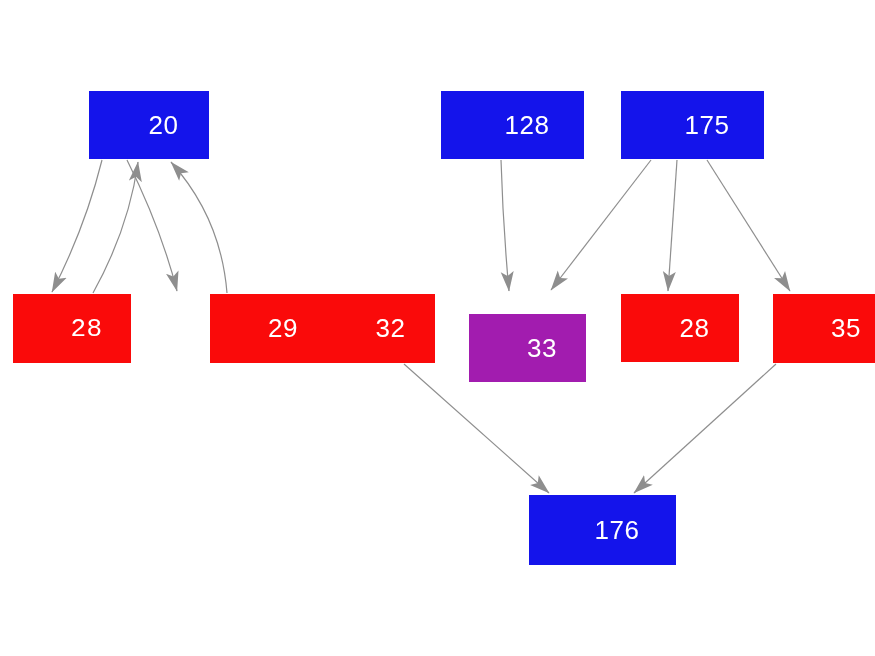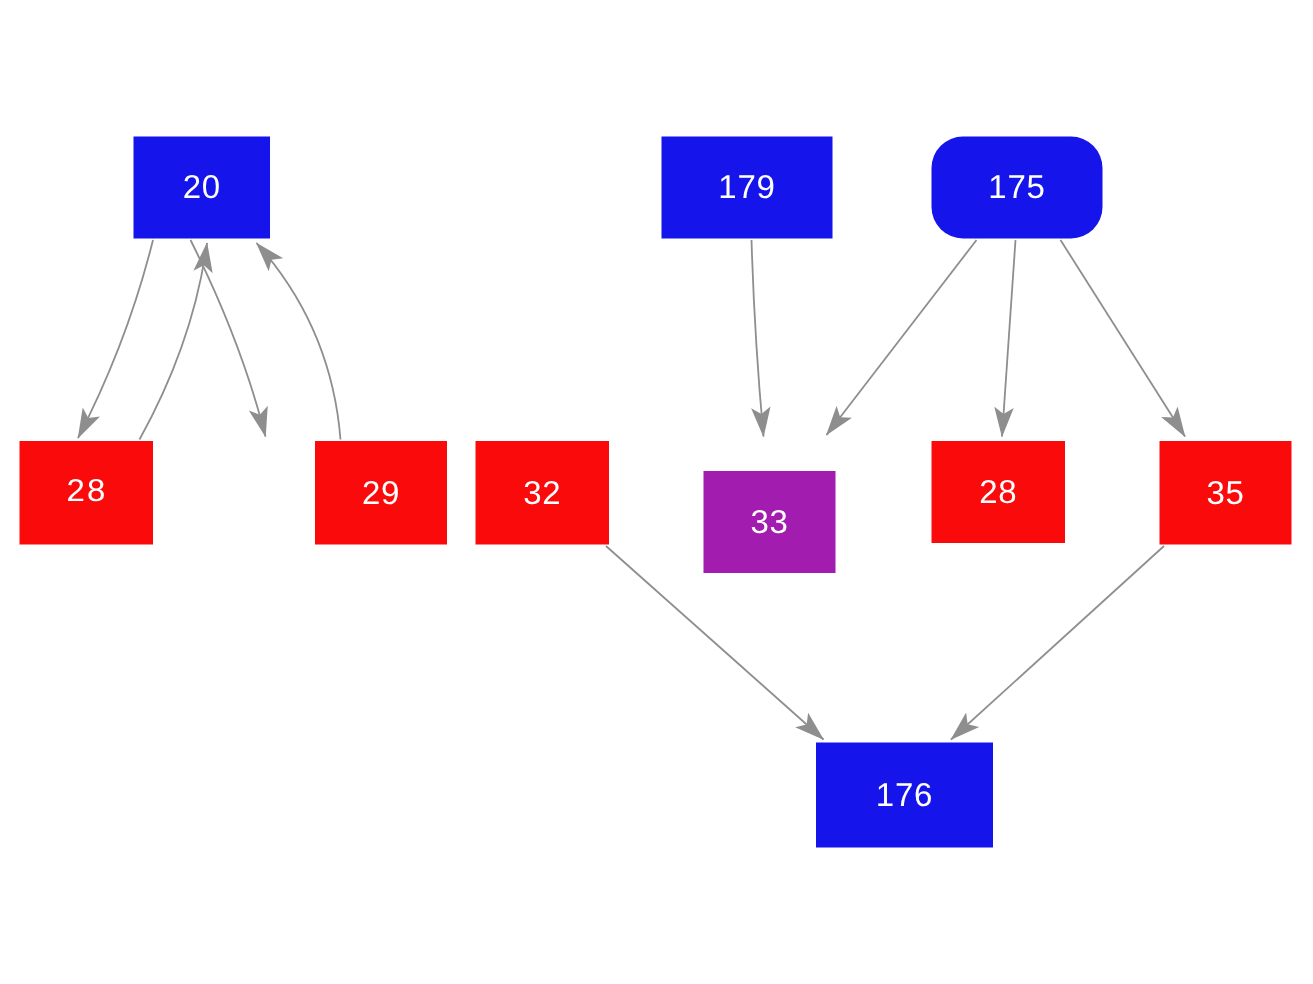--- a/index.html
+++ b/index.html
@@ -15,23 +15,24 @@
     position: absolute;
     left: 0; top: 0;
     width: 875px; height: 656px;
   }
   .node {
     position: absolute;
     display: flex;
     align-items: center;
     justify-content: center;
     color: #ffffff;
-    font-size: 22px;
+    font-size: 26px;
     letter-spacing: 0.5px;
     user-select: none;
+    padding-left: 29px;
   }
   .edge {
     fill: none;
     stroke-width: 1.2px;
   }
 </style>
 </head>
 <body>
 
 <div id="stage">
@@ -52,40 +53,40 @@
         <path d="M 707 160 L 790 291" class="edge" stroke="#8e8e8e" marker-end="url(#arrowhead)"></path>
         <path d="M 404 364 L 549 493" class="edge" stroke="#8e8e8e" marker-end="url(#arrowhead)"></path>
         <path d="M 776 364 L 634 493" class="edge" stroke="#8e8e8e" marker-end="url(#arrowhead)"></path>
       </g>
   </svg>
   <div id="nodes">
       <div class="node" style="left: 89px; top: 91px; width: 91px; height: 68px; background: rgb(20, 20, 235); color: rgb(255, 255, 255);">
         <span>20</span>
       </div>
       <div class="node" style="left: 441px; top: 91px; width: 114px; height: 68px; background: rgb(20, 20, 235); color: rgb(255, 255, 255);">
-        <span>179</span>
+        <span>128</span>
       </div>
-      <div class="node" style="left: 621px; top: 91px; width: 114px; height: 68px; background: rgb(20, 20, 235); color: rgb(255, 255, 255); border-radius: 21px;">
+      <div class="node" style="left: 621px; top: 91px; width: 114px; height: 68px; background: rgb(20, 20, 235); color: rgb(255, 255, 255);">
         <span>175</span>
       </div>
       <div class="node" style="left: 13px; top: 294px; width: 89px; height: 69px; background: rgb(250, 10, 10); color: rgb(255, 255, 255); font-family: Liberation Mono, monospace;">
         <span>28</span>
       </div>
       <div class="node" style="left: 166px; top: 294px; width: 88px; height: 69px; background: rgb(250, 10, 10); color: rgb(255, 255, 255); margin-left: 44px;">
         <span>29</span>
       </div>
       <div class="node" style="left: 317px; top: 294px; width: 89px; height: 69px; background: rgb(250, 10, 10); color: rgb(255, 255, 255);">
         <span>32</span>
       </div>
       <div class="node" style="left: 469px; top: 294px; width: 88px; height: 68px; background: #a21caf; color: rgb(255, 255, 255); margin-top: 20px;">
         <span>33</span>
       </div>
       <div class="node" style="left: 621px; top: 294px; width: 89px; height: 68px; background: rgb(250, 10, 10); color: rgb(255, 255, 255);">
         <span>28</span>
       </div>
       <div class="node" style="left: 773px; top: 294px; width: 88px; height: 69px; background: rgb(250, 10, 10); color: #ffffff;">
         <span>35</span>
       </div>
-      <div class="node" style="left: 544px; top: 495px; width: 118px; height: 70px; background: rgb(20, 20, 235); color: rgb(255, 255, 255);">
+      <div class="node" style="left: 529px; top: 495px; width: 118px; height: 70px; background: rgb(20, 20, 235); color: rgb(255, 255, 255);">
         <span>176</span>
       </div>
     </div>
 </div>
 
 </body></html>

